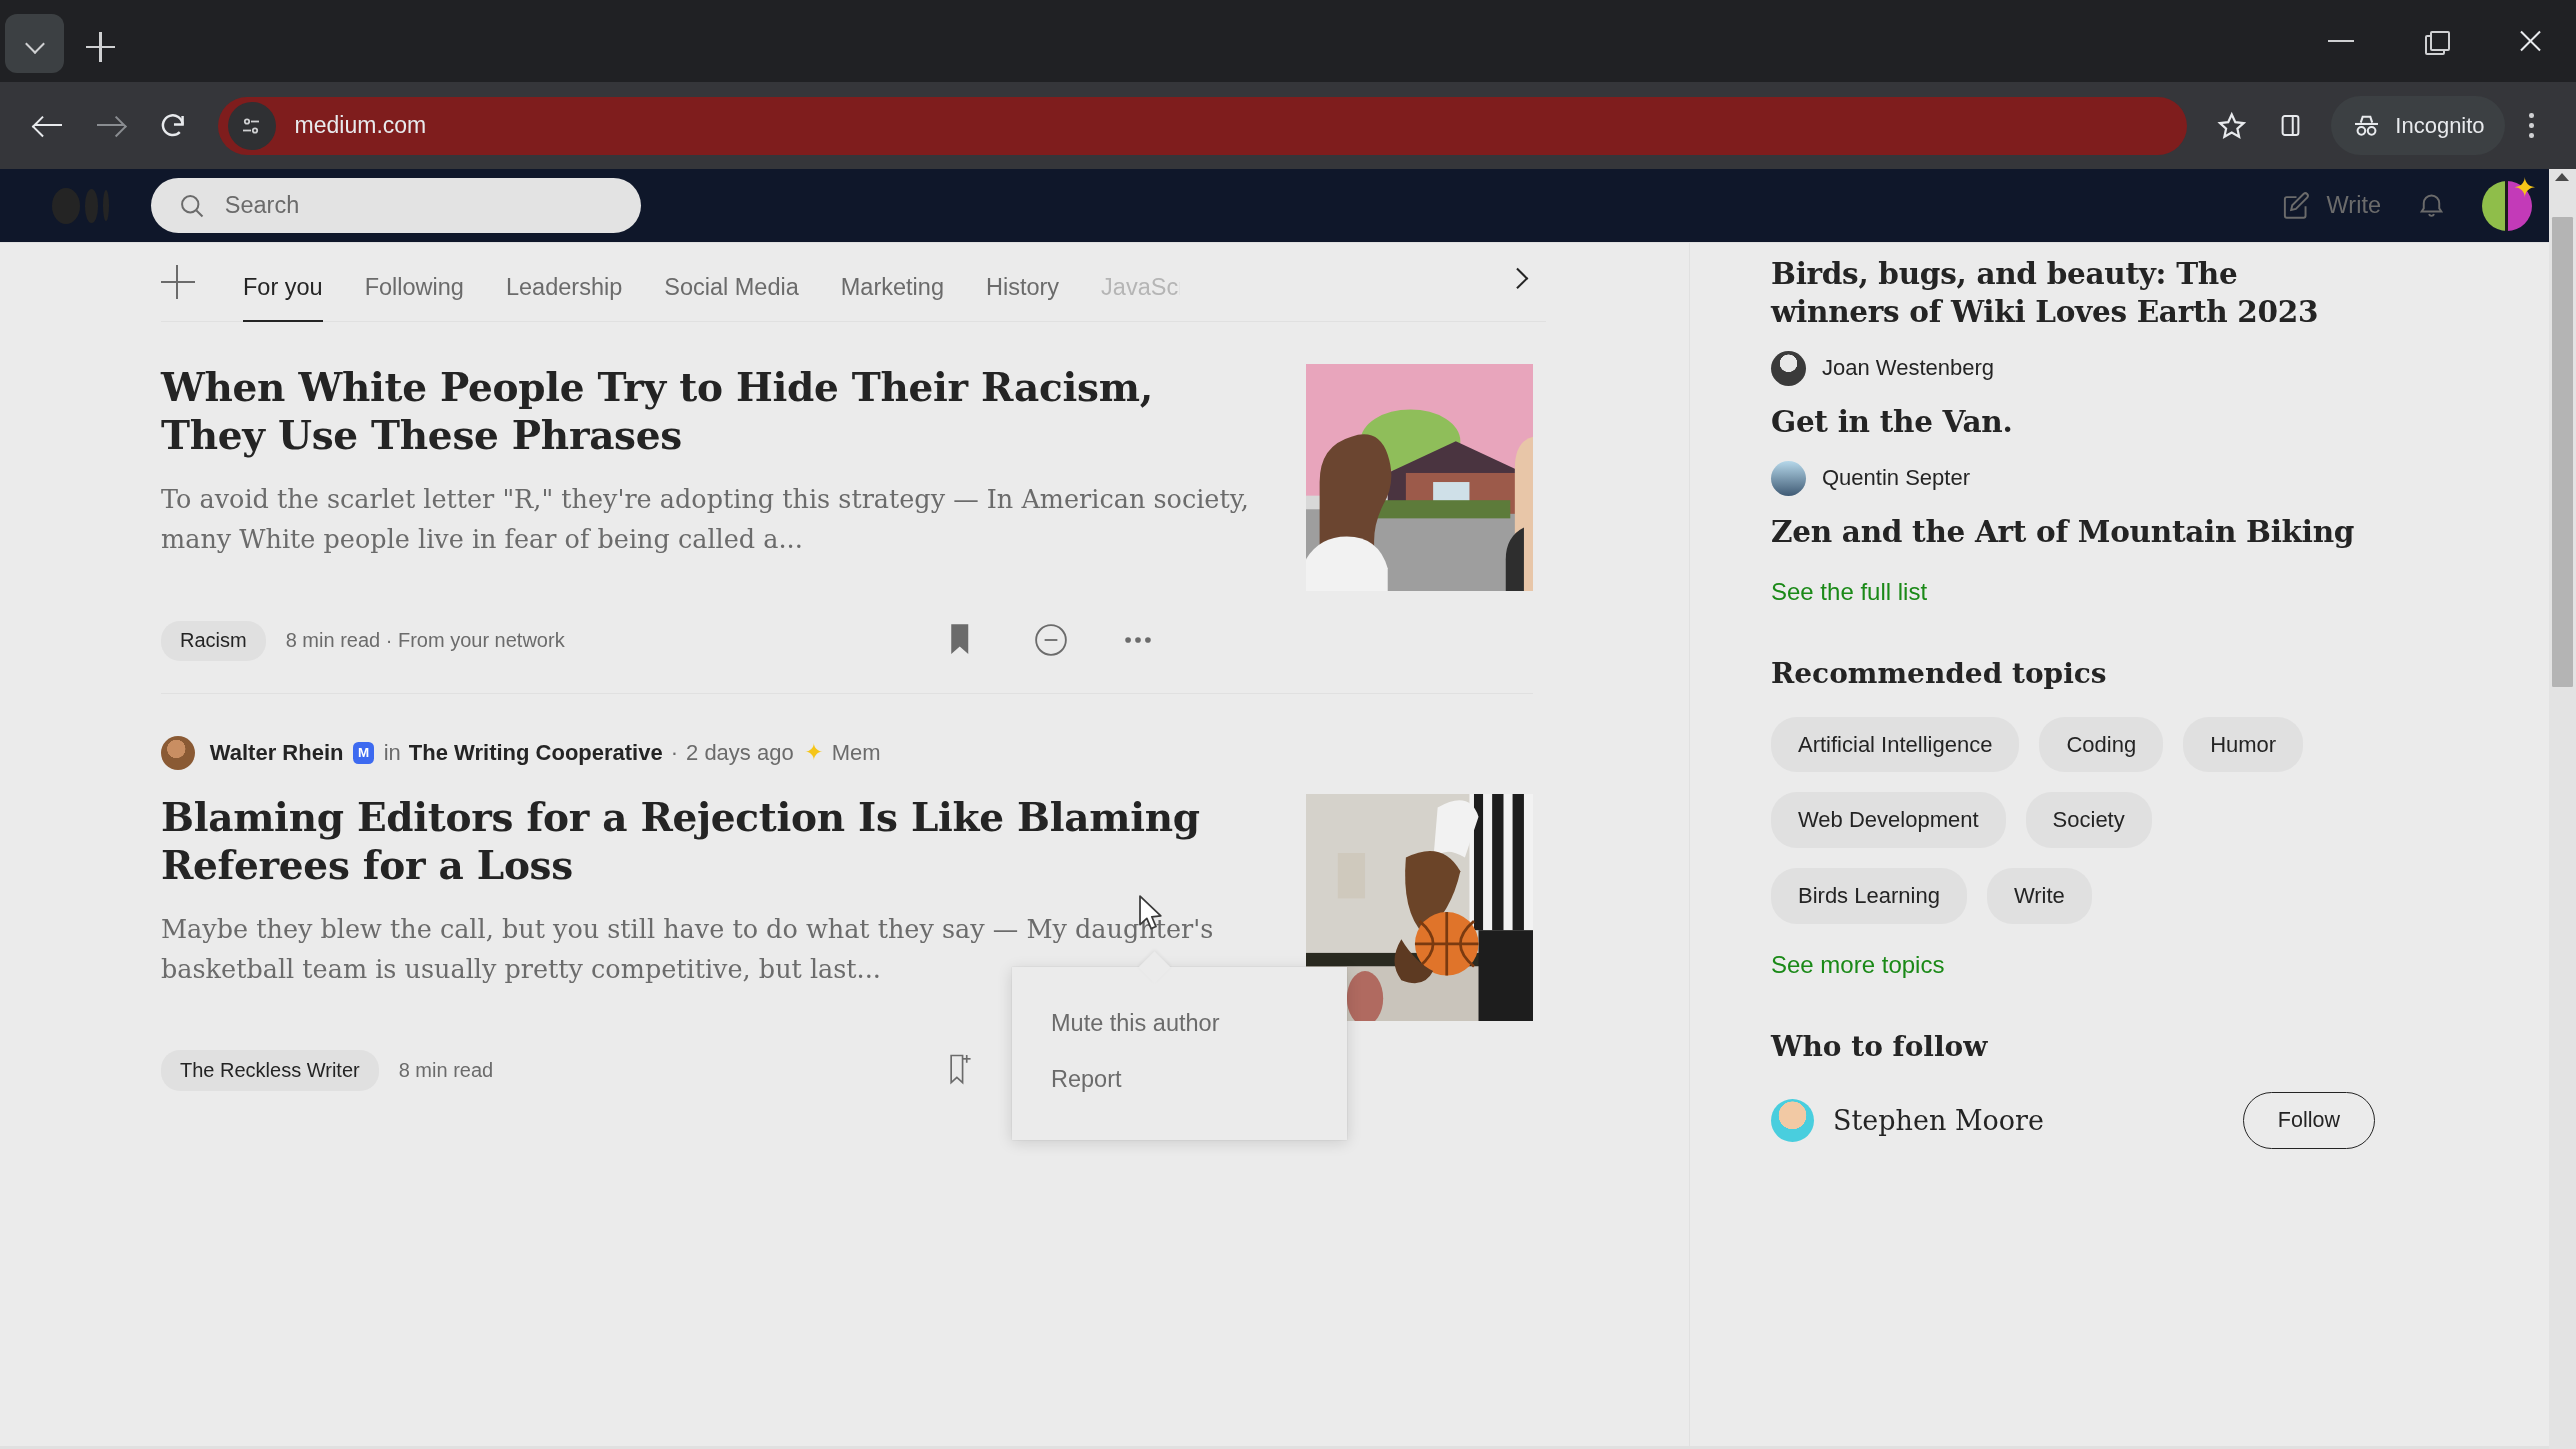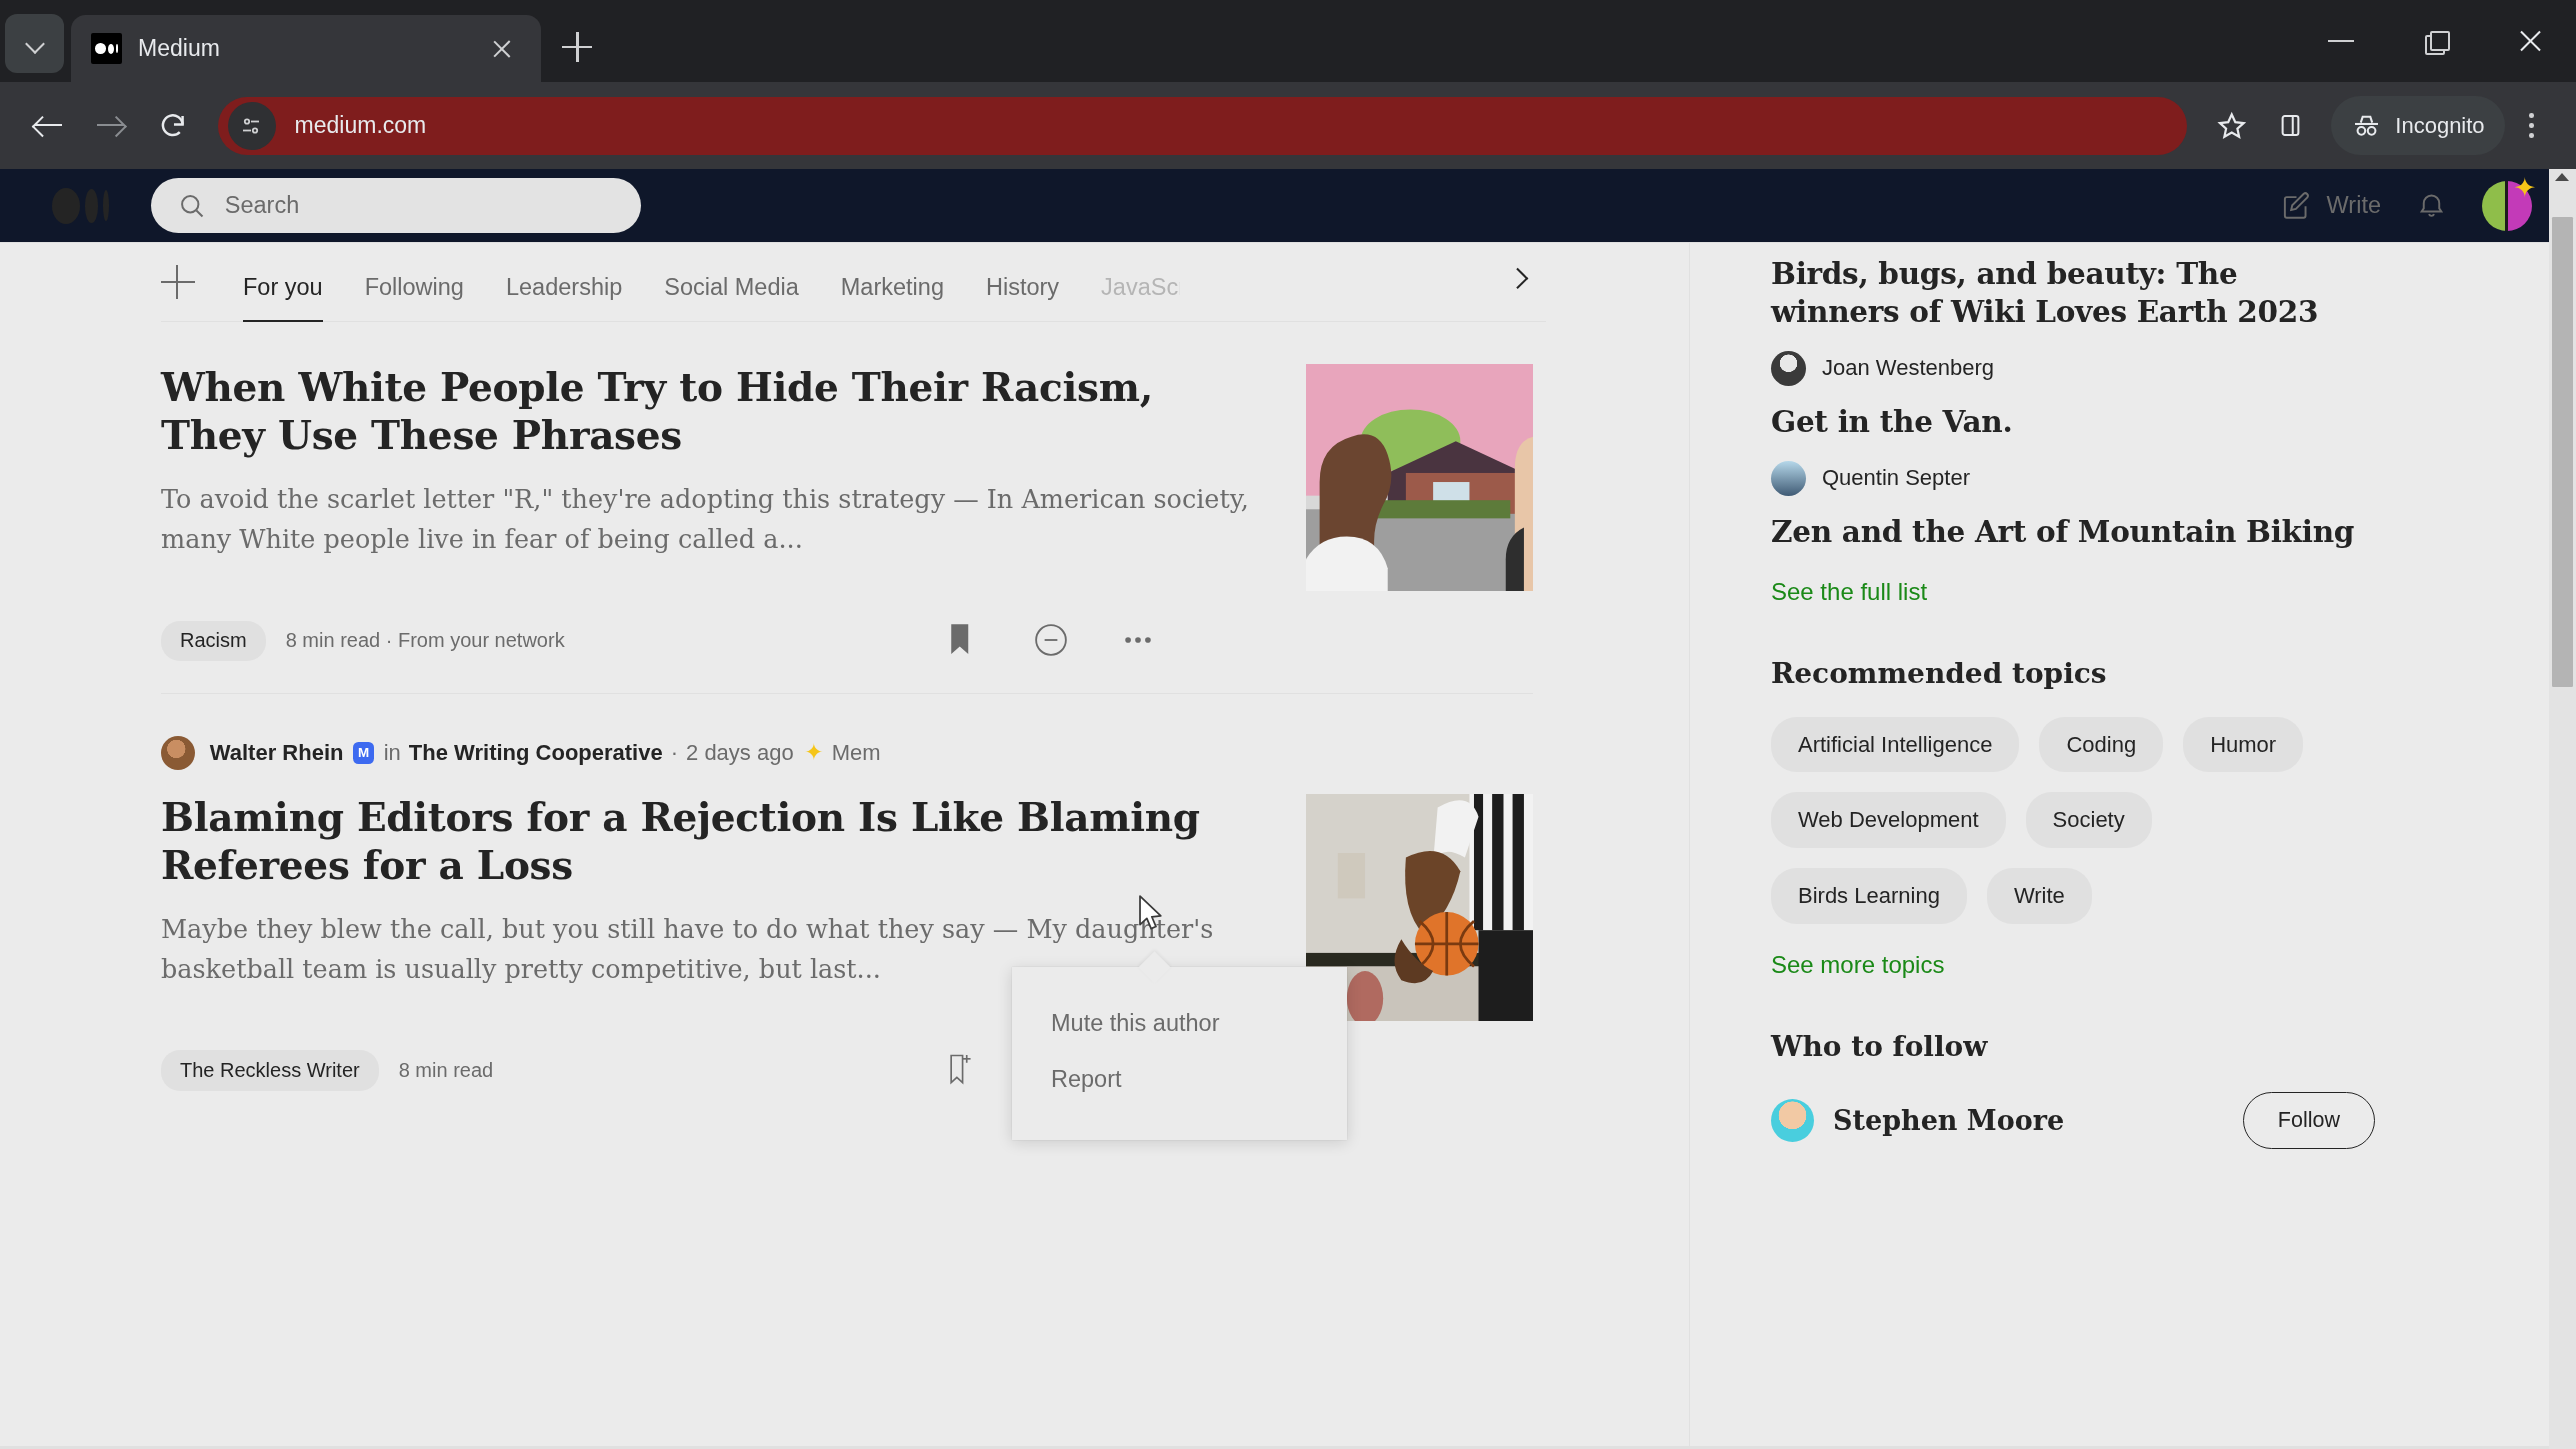--- a/index.html
+++ b/index.html
@@ -296,21 +296,21 @@
     margin-top: 51px;
   }
   .topics { display: flex; flex-wrap: wrap; gap: 20px; margin-top: 27px; width: 543px; }
   .topic-pill {
     background: #e0e0e0; border-radius: 25.5px; padding: 14.8px 27px;
     font-size: 22px; color: #242424; white-space: nowrap;
   }
   .follow-row { display: flex; align-items: center; margin-top: 29.5px; }
   .fr-av { width: 43px; height: 43px; border-radius: 50%; flex: 0 0 auto; margin-right: 19px;
     background: radial-gradient(circle at 50% 38%, #f2c9a4 0 40%, #49cede 41% 100%); }
-  .fr-name { font-family: "DejaVu Serif", serif; font-weight: bold; font-size: 27px; color: #242424; text-align: center; }
+  .fr-name { font-family: "DejaVu Serif", serif; font-weight: normal; font-size: 27px; color: #242424; text-align: center; }
   .fr-btn {
     margin-left: auto; border: 0.7px solid #242424; border-radius: 29.5px;
     padding: 14.8px 34px; font-size: 21.5px; color: #242424; background: transparent;
   }
 
   
   .sbar { position: absolute; right: 0; top: 169px; width: 27px; height: 1280px; background: #e3e3e3; z-index: 70; }
   .sbar-up {
     position: absolute; left: 6px; top: 4px; width: 0; height: 0;
     border-left: 7.4px solid transparent; border-right: 7.4px solid transparent;
@@ -326,31 +326,20 @@
   }
 </style>
 </head>
 <body>
 
 <div class="browser">
 
   <div class="tabstrip">
     <div class="tab-list-btn">
       <span class="chev"></span>
-    </div>
-    <div class="tab">
-      <span class="tab-favicon">
-        <span class="fav-m">
-            <i></i>
-            <i></i>
-            <i></i>
-          </span>
-      </span>
-      <span class="tab-title">Medium</span>
-      <span class="tab-close"></span>
     </div>
     <div class="newtab"></div>
 
     <div class="win-ctrl">
       <div class="wc">
           <span class="wc-min"></span>
         </div>
       <div class="wc">
           <span class="wc-max"></span>
         </div>

